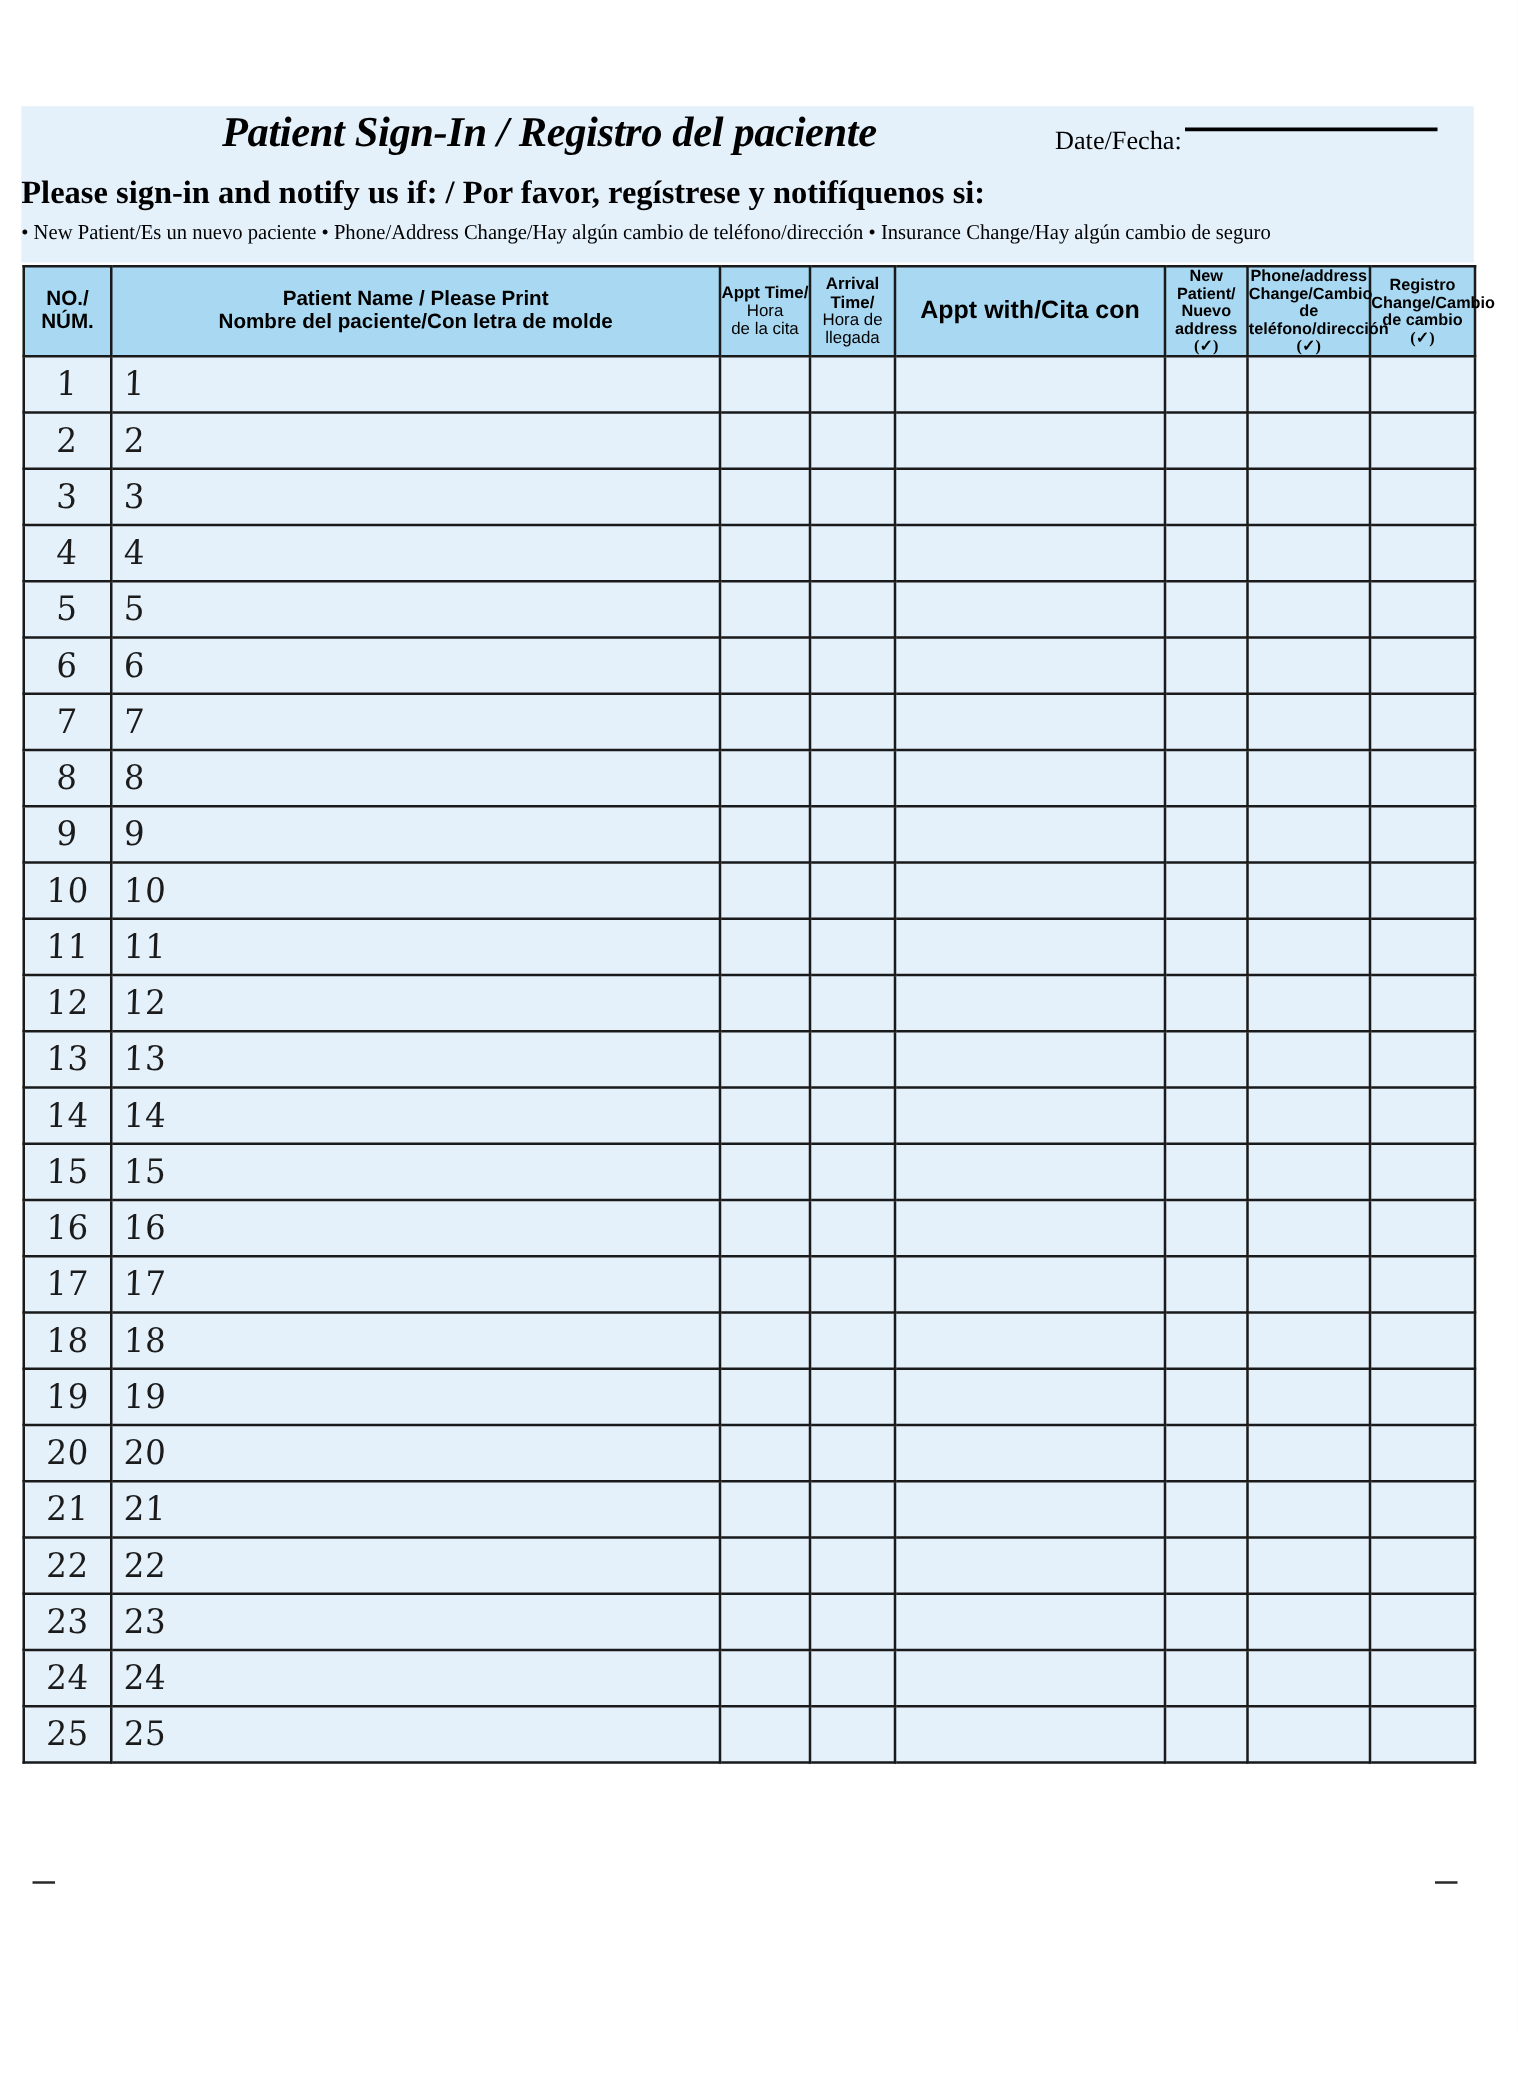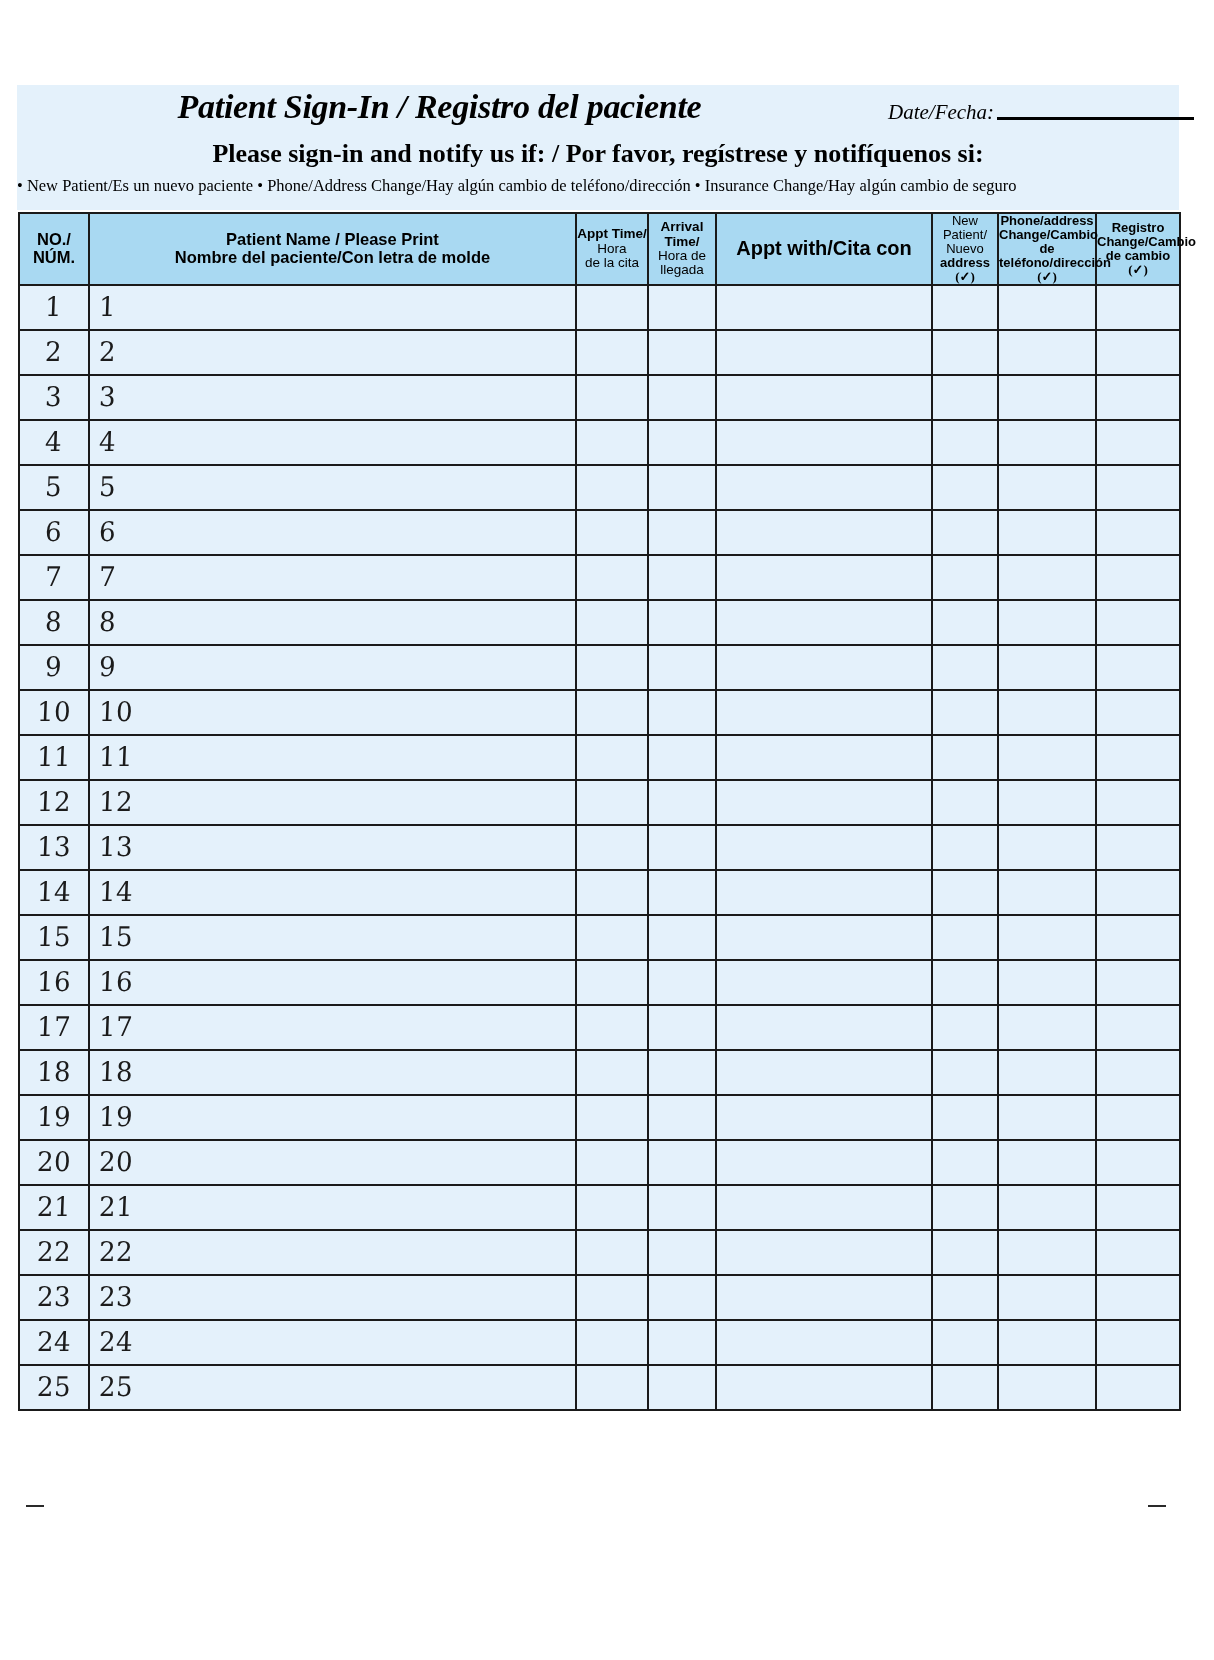--- a/index.html
+++ b/index.html
@@ -50,26 +50,24 @@
     font-family: "Liberation Serif", serif;
     font-style: italic;
     font-weight: bold;
     font-size: 34px;
     letter-spacing: -0.3px;
     color: #000;
     white-space: nowrap;
   }
   #date-block {
     position: absolute;
-    left: 871px;
+    left: 827px;
     top: 14px;
     width: 306px;
     display: flex;
-    align-items: flex-end;
-    font-style: italic;
   }
   #date-label {
     font-family: "Liberation Serif", serif;
     font-size: 21px;
     color: #000;
     white-space: nowrap;
     line-height: 1;
   }
   #date-line {
     flex: 1 1 auto;
@@ -77,21 +75,20 @@
     border-bottom: 3px solid #000;
     margin-left: 3px;
     margin-bottom: 3px;
   }
 
   #subtitle {
     position: absolute;
     left: 17px;
     top: 139px;
     width: 1162px;
-    text-align: center;
     font-family: "Liberation Serif", serif;
     font-weight: bold;
     font-size: 26px;
     color: #000;
     white-space: nowrap;
   }
 
   #notes-line {
     position: absolute;
     left: 17px;
@@ -130,21 +127,21 @@
     text-align: center;
     vertical-align: middle;
     height: 70px;
     line-height: 1.07;
   }
   .th-lg { font-size: 16.5px; }
   .th-md { font-size: 20px; }
   .th-sm { font-size: 13.5px; font-weight: bold; }
   .th-sm .lt { font-weight: normal; }
   .th-xs { font-size: 13px; font-weight: normal; }
-  .th-xs .bold { font-weight: normal; }
+  .th-xs .bold { font-weight: bold; }
   .th-pad { padding: 0 1px; }
   .chk { display: block; font-size: 13px; font-family: "Liberation Serif", serif; }
 
   #signin-table tbody td {
     height: 43px;
     background: #e4f1fb;
   }
   .num-cell, .row-num-cell {
     font-family: "Liberation Serif", serif;
     font-size: 27px;

